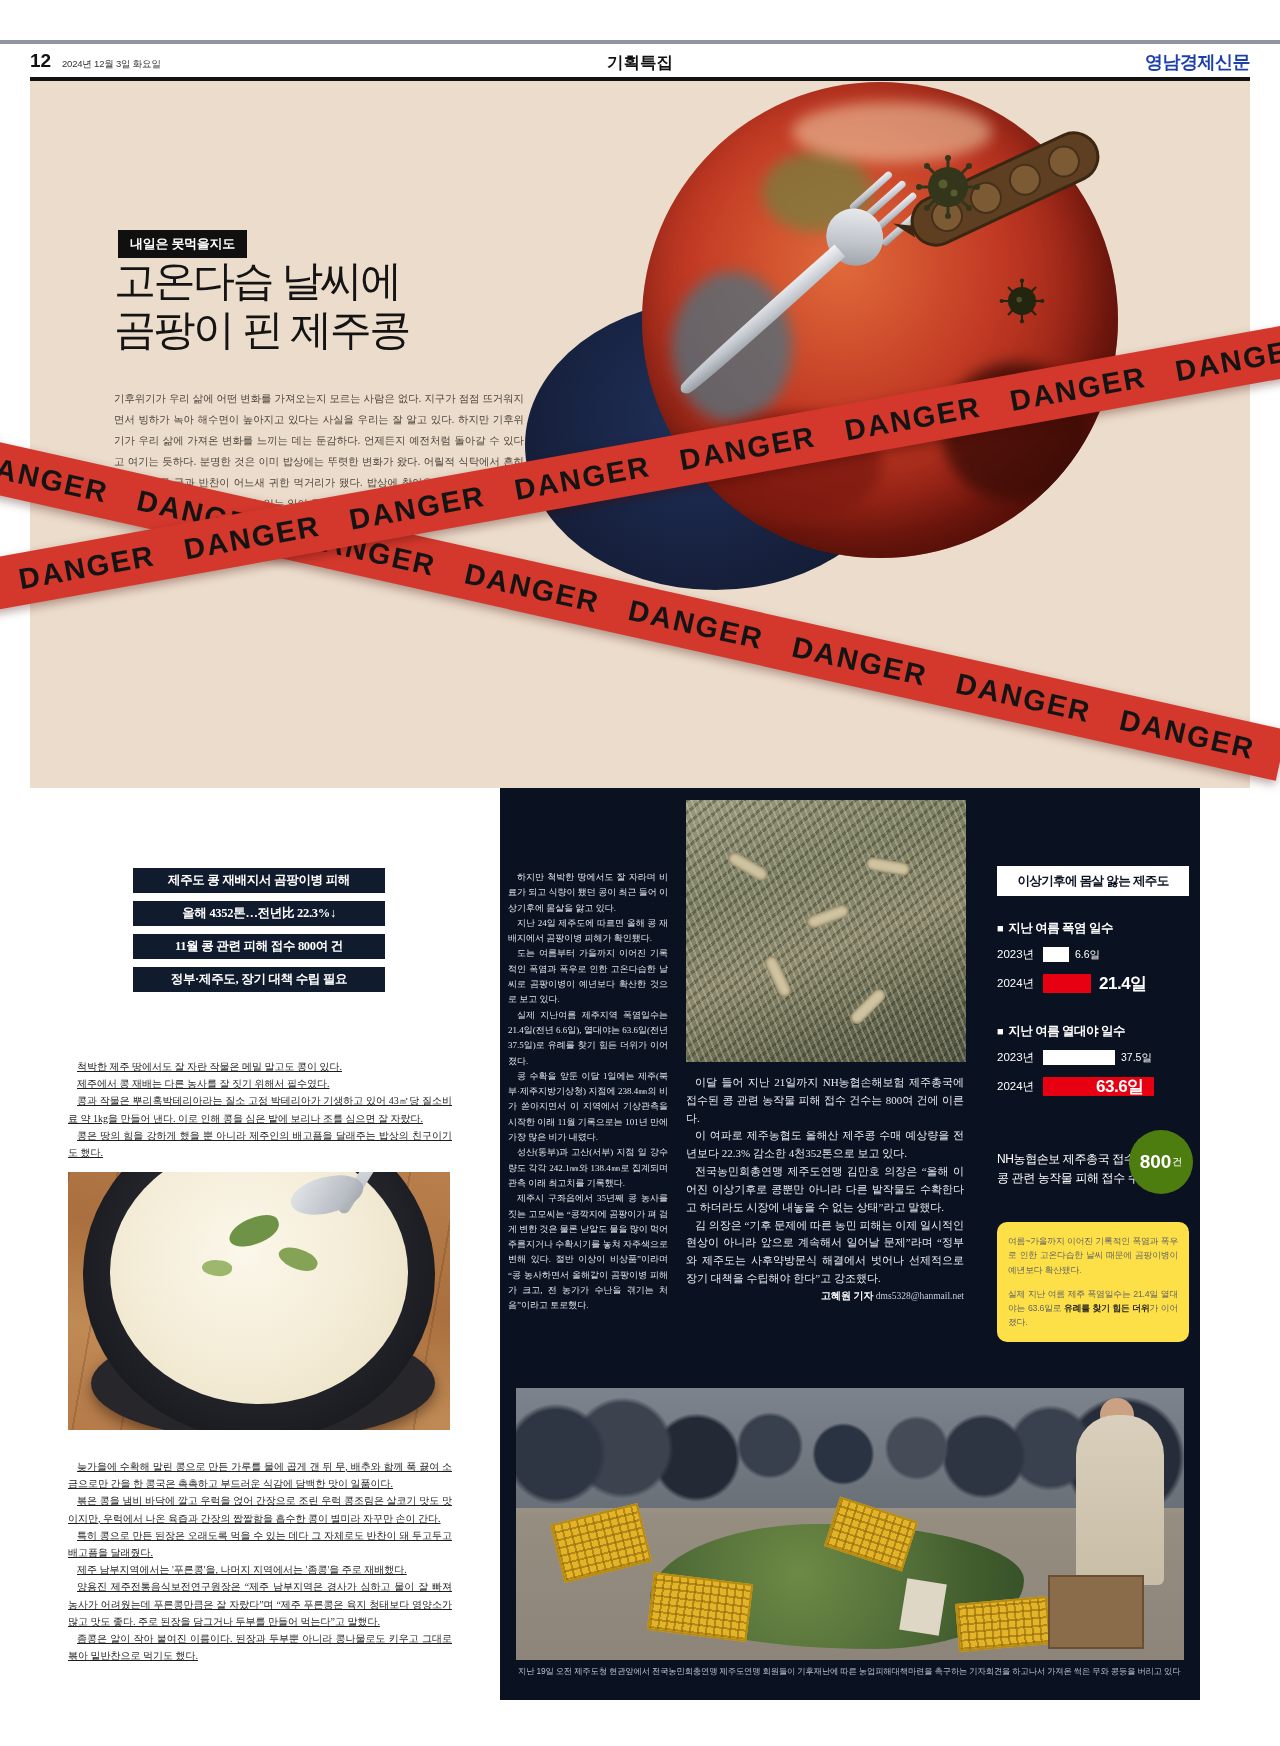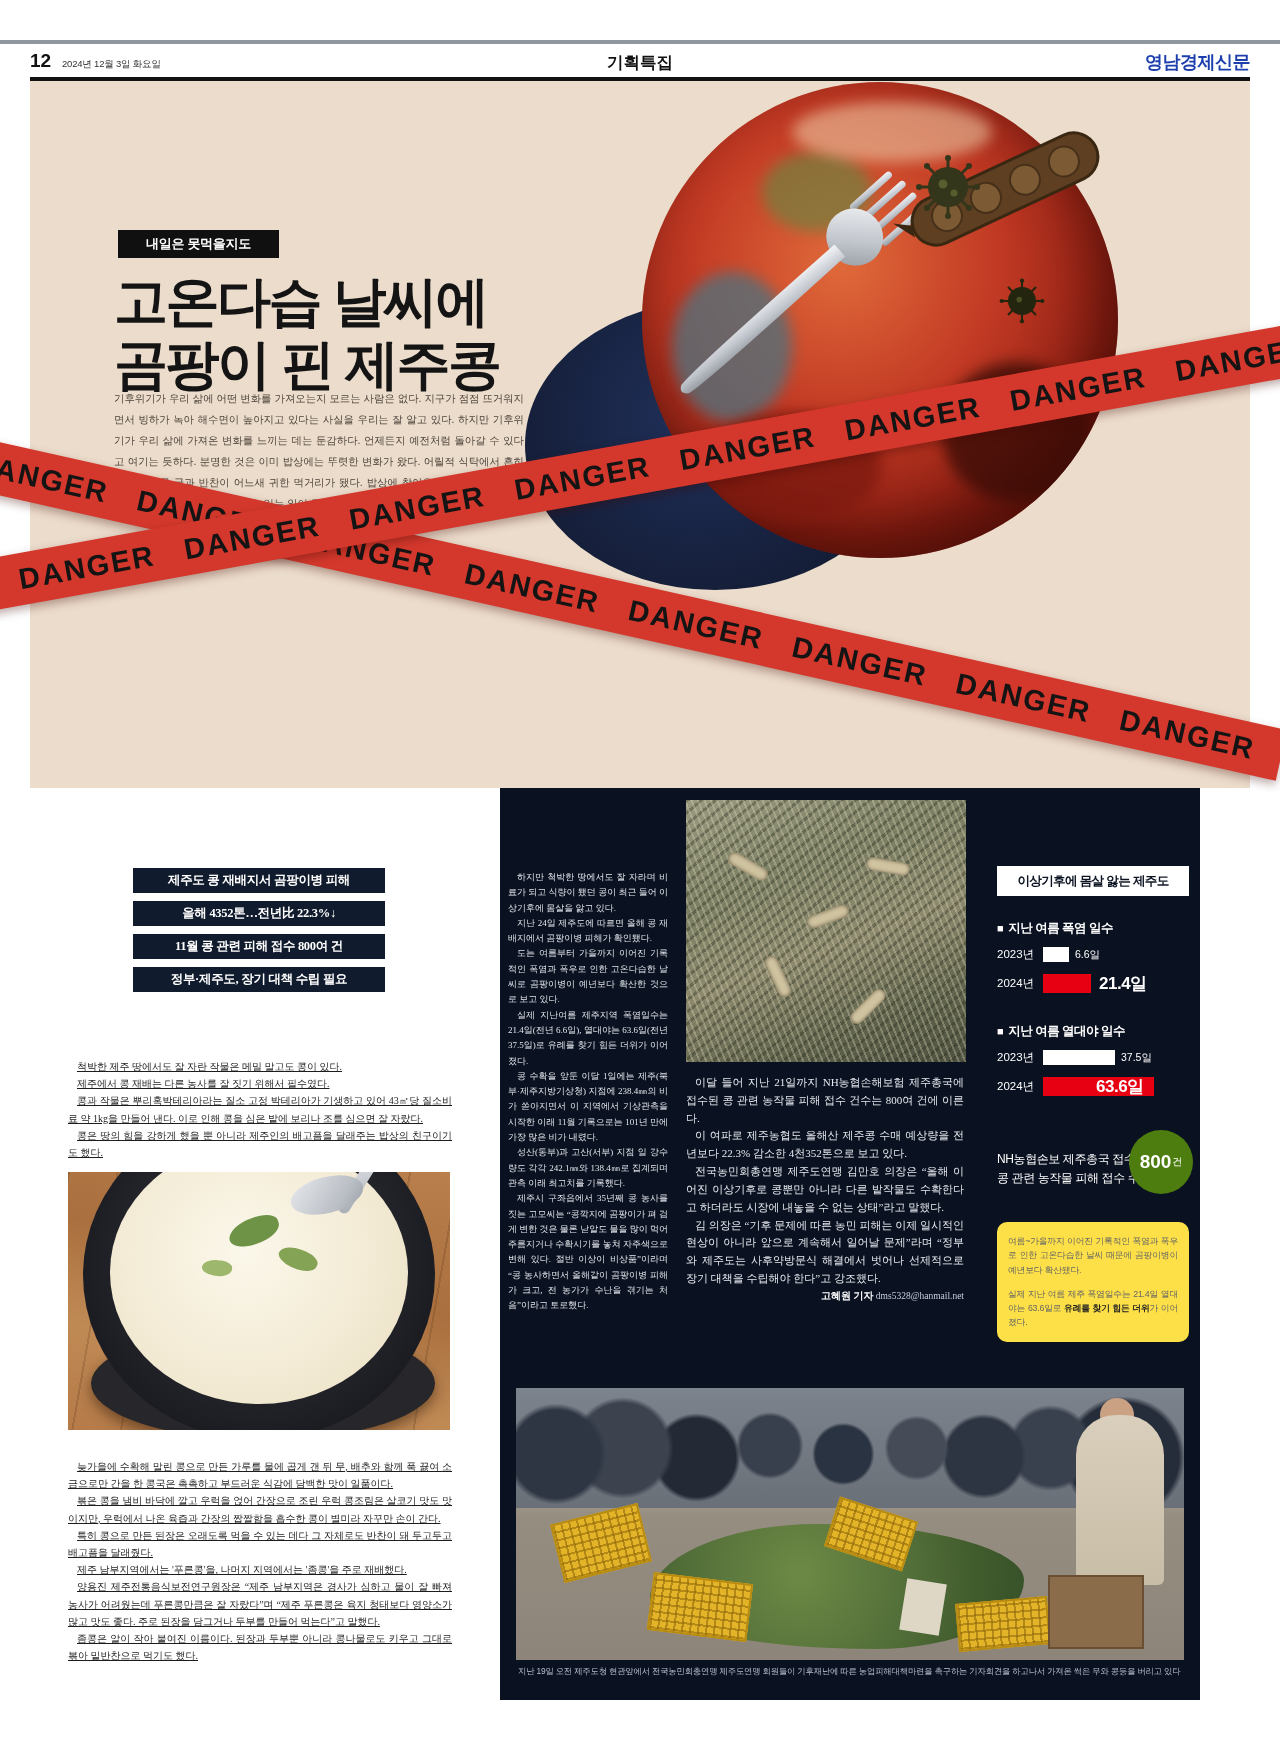--- a/index.html
+++ b/index.html
@@ -24,22 +24,22 @@
          box-shadow:inset -18px -30px 60px rgba(40,5,0,.55);}
   .globe .blob{position:absolute;border-radius:50%;filter:blur(7px);}
   .gb1{left:30px;top:190px;width:120px;height:150px;background:#55707a;opacity:.8;}
   .gb2{left:120px;top:70px;width:110px;height:80px;background:#71803e;opacity:.7;}
   .gb3{left:300px;top:280px;width:150px;height:140px;background:#3c0d07;opacity:.8;}
   .gb4{left:150px;top:20px;width:200px;height:60px;background:#efd2ac;opacity:.55;}
   .gb5{left:60px;top:330px;width:180px;height:110px;background:#7e1a10;opacity:.8;}
   .utensils{left:520px;top:20px;width:660px;height:430px;}
 
   .hero-tag{left:88px;top:149px;background:#101010;color:#fff;font-size:13px;font-weight:700;
-            padding:5px 28px;letter-spacing:-0.3px;}
-  .hero-title{left:84px;top:189px;width:430px;font-size:54px;line-height:1.16;font-weight:700;
+            padding:5px 12px;letter-spacing:-0.3px;}
+  .hero-title{left:84px;top:176px;width:430px;font-size:42px;line-height:1.16;font-weight:400;
               color:#141414;letter-spacing:-2.5px;}
   .hero-intro{left:84px;top:307px;width:410px;font-size:10.4px;line-height:2.02;color:#4c443c;
               text-align:justify;}
   .hero-credit{left:84px;top:0;width:410px;text-align:right;font-size:10.4px;font-weight:700;color:#3a332c;}
 
   
   .tape{height:52px;line-height:52px;background:#d4382c;color:#141414;font-weight:800;
         font-size:29px;letter-spacing:2px;white-space:nowrap;overflow:hidden;z-index:7;
         box-shadow:0 4px 10px rgba(60,10,5,.35);transform-origin:left center;
         font-family:"Liberation Sans",sans-serif;}

